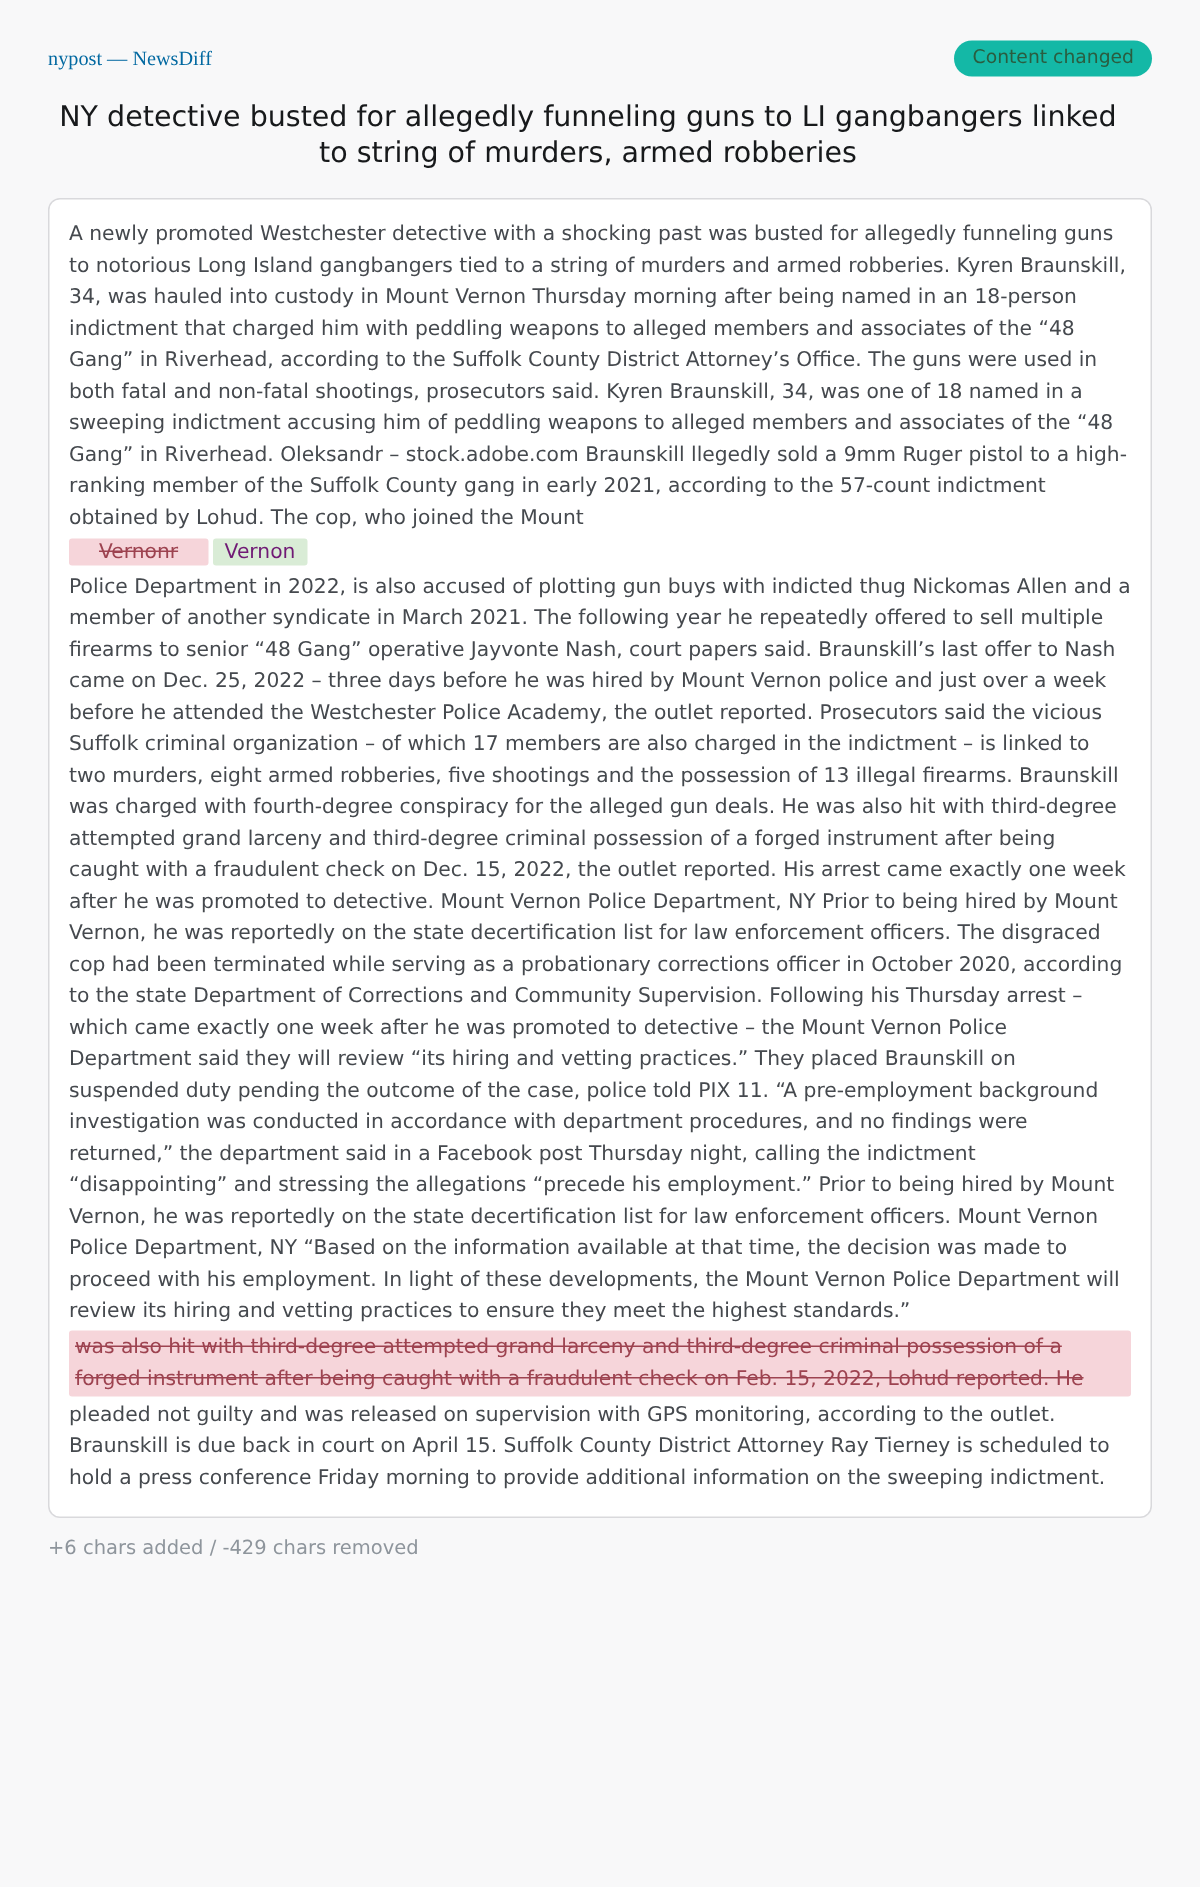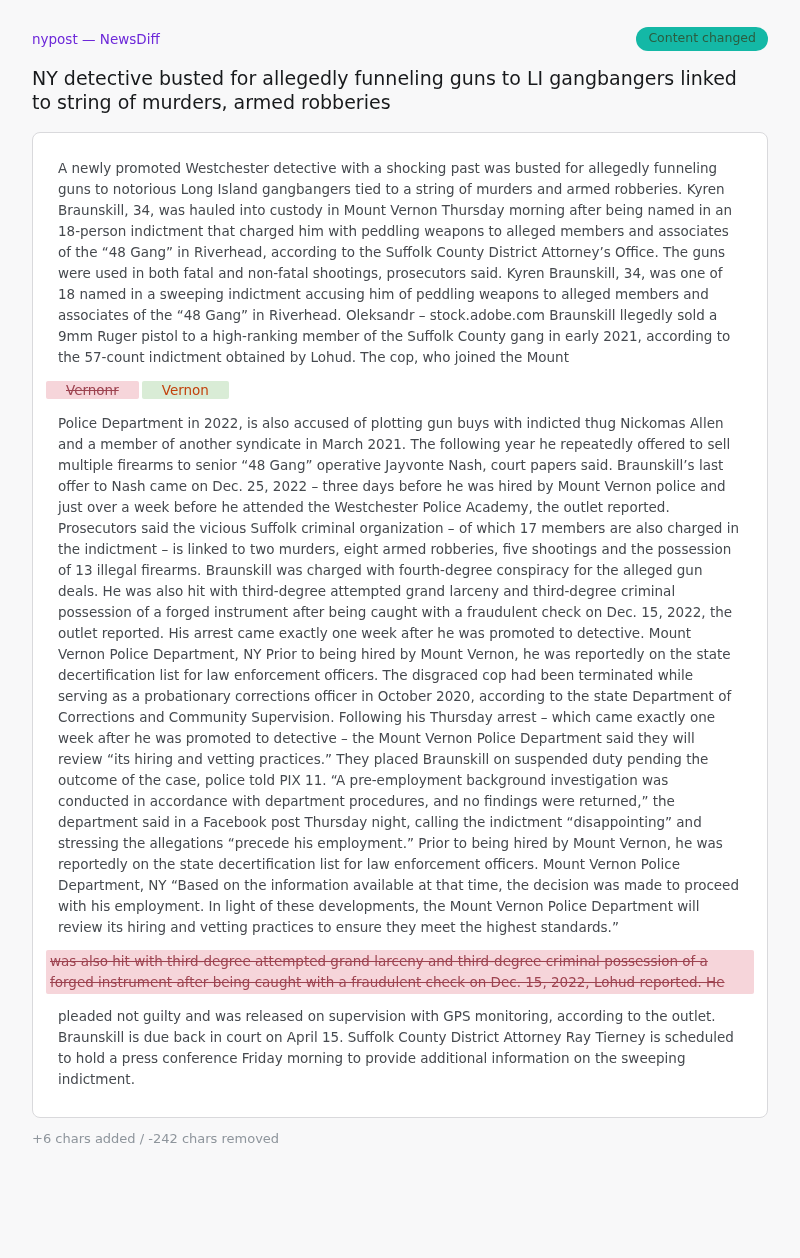--- a/index.html
+++ b/index.html
@@ -13,62 +13,64 @@
   }
   .page {
     padding: 27px 32px 0 32px;
   }
   .topbar {
     display: flex;
     justify-content: space-between;
     align-items: center;
   }
   .source {
-    color: #6d28d9;
+    color: #0369a1;
     font-size: 13.5px;
+    font-family: Liberation Serif, serif;
   }
   .badge {
     background: #14b8a6;
     color: #2a5d40;
     font-size: 12.5px;
     line-height: 1;
     padding: 5px 12px 6px;
     border-radius: 12px;
     white-space: nowrap;
   }
   .title {
     margin: 15px 0 18px 0;
     font-size: 19px;
     line-height: 24px;
     font-weight: 500;
     color: #17191b;
     max-width: 720px;
+    text-align: center;
   }
   .card {
     background: #ffffff;
     border: 1px solid #d9d9dc;
     border-radius: 8px;
     padding: 13px 13px 15px 13px;
     color: #45494e;
     font-size: 13.5px;
     line-height: 21px;
   }
-  .para { margin: 12px; }
+  .para { margin: 0; }
   .diff-line { margin: 2px 0; }
   .del {
     background: #f6d5da;
     color: #9d4350;
     text-decoration: line-through;
     padding: 1px 20px;
     border-radius: 2px;
   }
   .ins {
     background: #d9ecd6;
-    color: #c2410c;
-    padding: 1px 20px;
+    color: #701a75;
+    padding: 1px 8px;
     border-radius: 2px;
     margin-left: 3px;
   }
   .kept { margin-left: 4px; color: #45494e; }
   .del-block {
     background: #f6d5da;
     color: #9d4350;
     text-decoration: line-through;
     padding: 1px 4px;
     border-radius: 2px;
@@ -96,21 +98,21 @@
 
     <p class="para">A newly promoted Westchester detective with a shocking past was busted for allegedly funneling guns to notorious Long Island gangbangers tied to a string of murders and armed robberies. Kyren Braunskill, 34, was hauled into custody in Mount Vernon Thursday morning after being named in an 18-person indictment that charged him with peddling weapons to alleged members and associates of the “48 Gang” in Riverhead, according to the Suffolk County District Attorney’s Office. The guns were used in both fatal and non-fatal shootings, prosecutors said. Kyren Braunskill, 34, was one of 18 named in a sweeping indictment accusing him of peddling weapons to alleged members and associates of the “48 Gang” in Riverhead. Oleksandr – stock.adobe.com Braunskill llegedly sold a 9mm Ruger pistol to a high-ranking member of the Suffolk County gang in early 2021, according to the 57-count indictment obtained by Lohud. The cop, who joined the Mount</p>
 
     <div class="diff-line">
       <span class="del">Vernonr</span><span class="ins">Vernon</span>
     </div>
 
     <p class="para">Police Department in 2022, is also accused of plotting gun buys with indicted thug Nickomas Allen and a member of another syndicate in March 2021. The following year he repeatedly offered to sell multiple firearms to senior “48 Gang” operative Jayvonte Nash, court papers said. Braunskill’s last offer to Nash came on Dec. 25, 2022 – three days before he was hired by Mount Vernon police and just over a week before he attended the Westchester Police Academy, the outlet reported. Prosecutors said the vicious Suffolk criminal organization – of which 17 members are also charged in the indictment – is linked to two murders, eight armed robberies, five shootings and the possession of 13 illegal firearms. Braunskill was charged with fourth-degree conspiracy for the alleged gun deals. He was also hit with third-degree attempted grand larceny and third-degree criminal possession of a forged instrument after being caught with a fraudulent check on Dec. 15, 2022, the outlet reported. His arrest came exactly one week after he was promoted to detective. Mount Vernon Police Department, NY Prior to being hired by Mount Vernon, he was reportedly on the state decertification list for law enforcement officers. The disgraced cop had been terminated while serving as a probationary corrections officer in October 2020, according to the state Department of Corrections and Community Supervision. Following his Thursday arrest – which came exactly one week after he was promoted to detective – the Mount Vernon Police Department said they will review “its hiring and vetting practices.” They placed Braunskill on suspended duty pending the outcome of the case, police told PIX 11. “A pre-employment background investigation was conducted in accordance with department procedures, and no findings were returned,” the department said in a Facebook post Thursday night, calling the indictment “disappointing” and stressing the allegations “precede his employment.” Prior to being hired by Mount Vernon, he was reportedly on the state decertification list for law enforcement officers. Mount Vernon Police Department, NY “Based on the information available at that time, the decision was made to proceed with his employment. In light of these developments, the Mount Vernon Police Department will review its hiring and vetting practices to ensure they meet the highest standards.”</p>
 
 
-    <div class="del-block">was also hit with third-degree attempted grand larceny and third-degree criminal possession of a forged instrument after being caught with a fraudulent check on Dec. 15, 2022, Lohud reported. He</div>
+    <div class="del-block">was also hit with third-degree attempted grand larceny and third-degree criminal possession of a forged instrument after being caught with a fraudulent check on Feb. 15, 2022, Lohud reported. He</div>
 
     <p class="para">pleaded not guilty and was released on supervision with GPS monitoring, according to the outlet. Braunskill is due back in court on April 15. Suffolk County District Attorney Ray Tierney is scheduled to hold a press conference Friday morning to provide additional information on the sweeping indictment.</p>
 
   </div>
 
-  <div class="summary">+6 chars added / -242 chars removed</div>
+  <div class="summary">+6 chars added / -429 chars removed</div>
 
 </div>
 
 </body></html>

